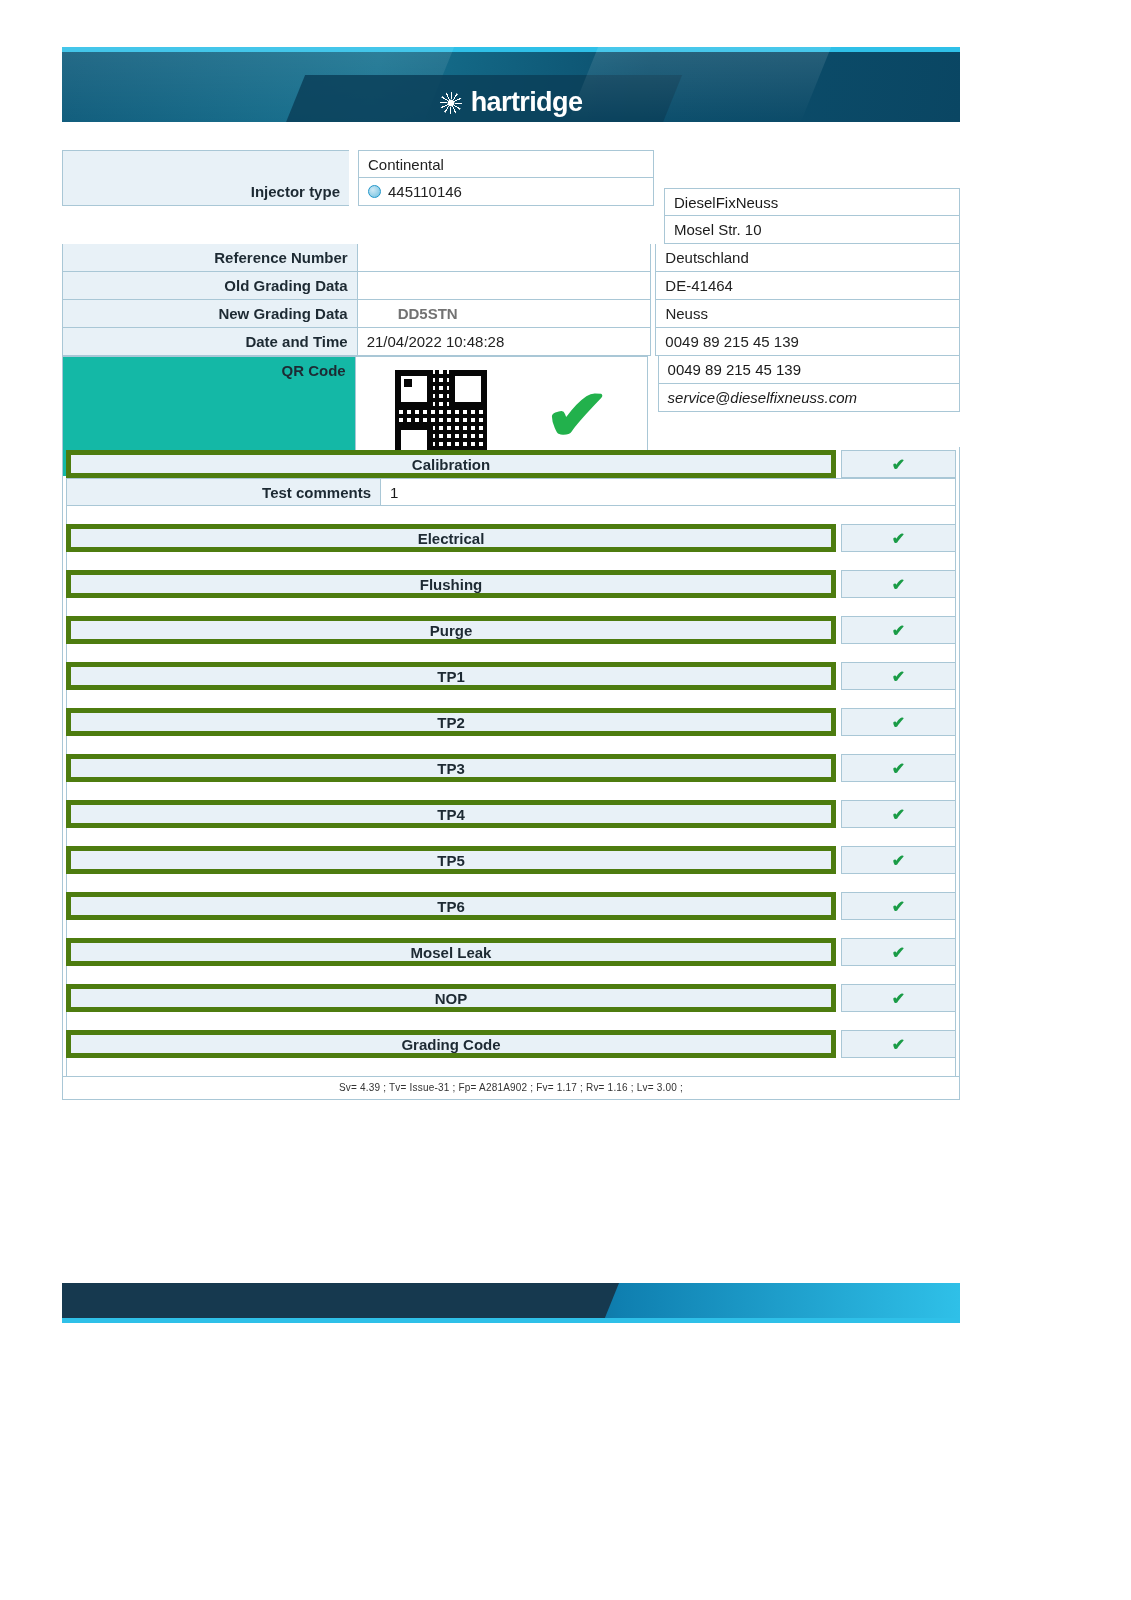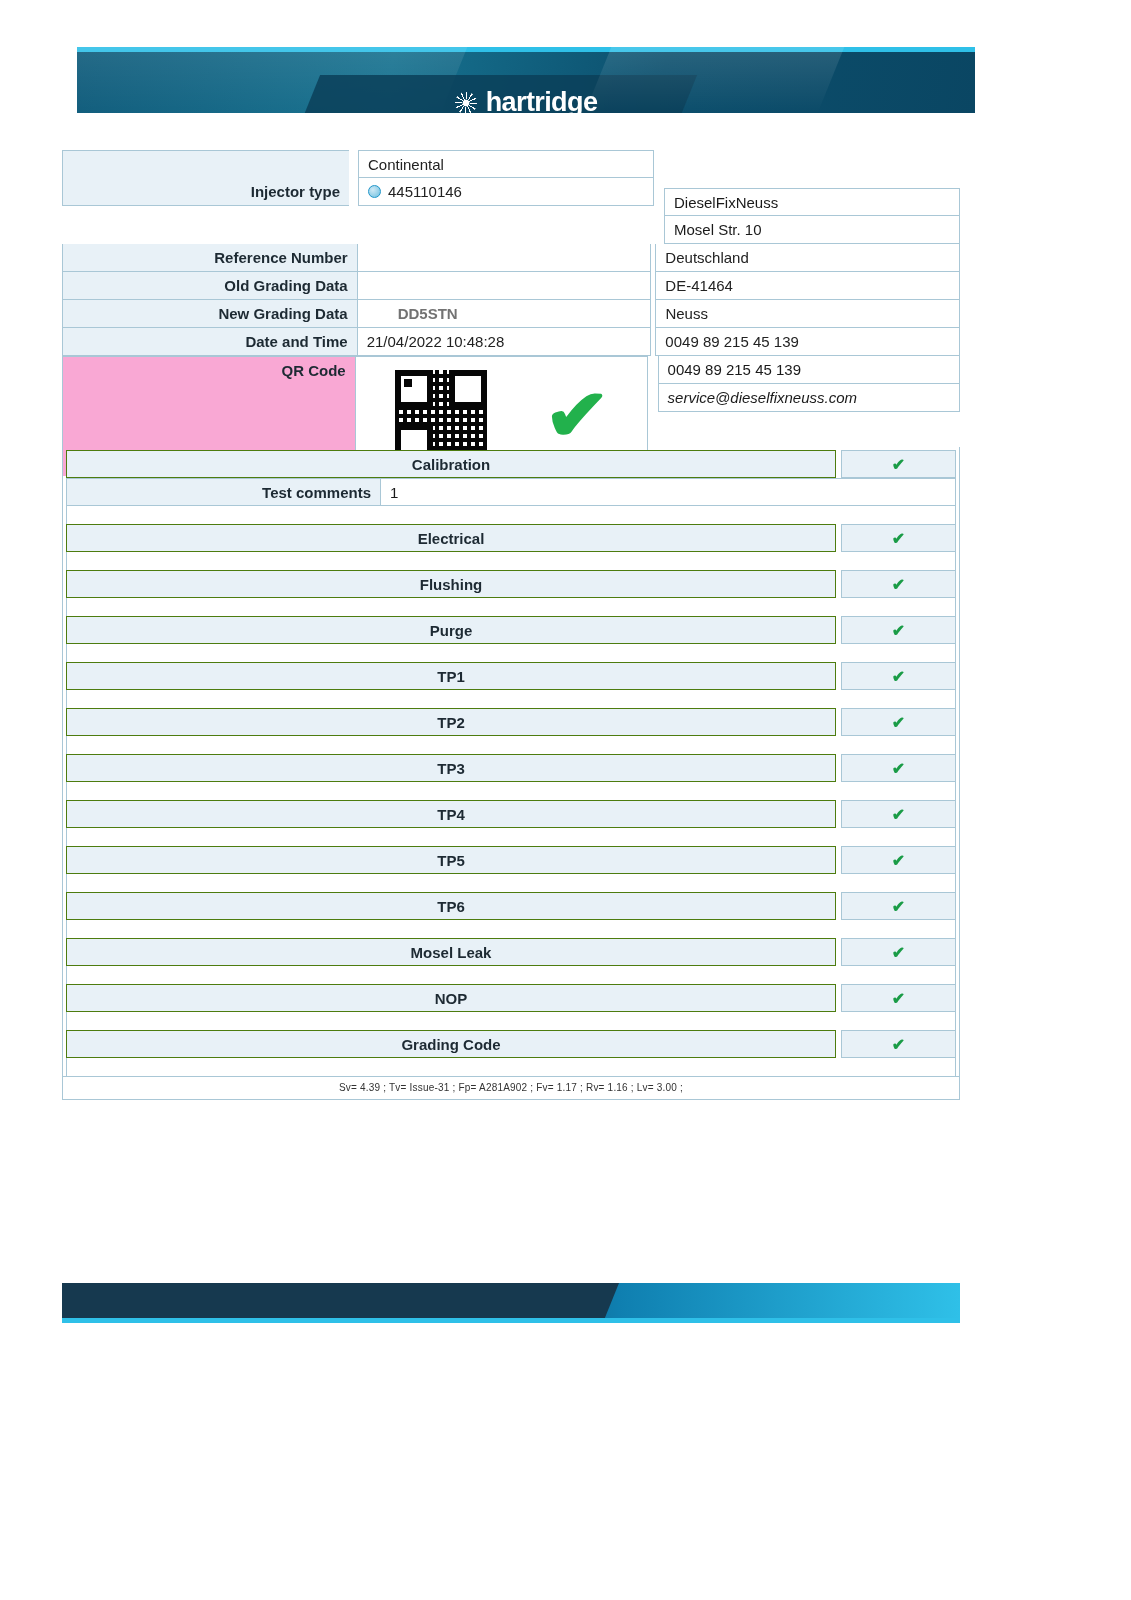--- a/index.html
+++ b/index.html
@@ -12,24 +12,24 @@
     height: 1600px;
     font-family: "Liberation Sans", sans-serif;
     color: #1a1a1a;
     position: relative;
     overflow: hidden;
   }
 
   
   .header-banner {
     position: absolute;
-    left: 77px;
+    left: 62px;
     top: 47px;
     width: 898px;
-    height: 66px;
+    height: 75px;
     background: linear-gradient(100deg, #0d5a7a 0%, #16718f 35%, #0c4f6d 65%, #0a4663 100%);
     overflow: hidden;
     text-decoration: underline;
   }
   .header-banner .stripe-top {
     position: absolute;
     left: 0; top: 0;
     width: 100%; height: 5px;
     background: #2fc0e8;
   }
@@ -177,21 +177,21 @@
     border: 1px solid #2196c9;
     background: radial-gradient(circle at 35% 35%, #cfe9f5, #6cbfe0);
     display: inline-block;
   }
   .bold-val { font-weight: bold; color: #737373; padding-left: 40px; }
 
   
   .qr-row { display: flex; align-items: stretch; }
   .qr-label {
     width: 296px;
-    background: #f9a8d4;
+    background: #14b8a6;
     border: 1px solid #a9c7d6;
     border-right: none;
     border-bottom: none;
     box-sizing: border-box;
     text-align: right;
     font-weight: bold;
     padding: 5px 9px 0 0;
     color: #1d2a33;
   }
   .qr-cell {
@@ -264,21 +264,21 @@
   }
   .res-block { }
   .res-row {
     display: flex;
     height: 28px;
     box-sizing: border-box;
   }
   .res-title {
     flex: 1;
     background: #e8f1f7;
-    border: 1px solid #4d7c0f;
+    border: 5px solid #4d7c0f;
     box-sizing: border-box;
     display: flex;
     align-items: center;
     justify-content: center;
     font-weight: bold;
     color: #1d2a33;
   }
   .res-check {
     width: 115px;
     margin-left: 5px;

